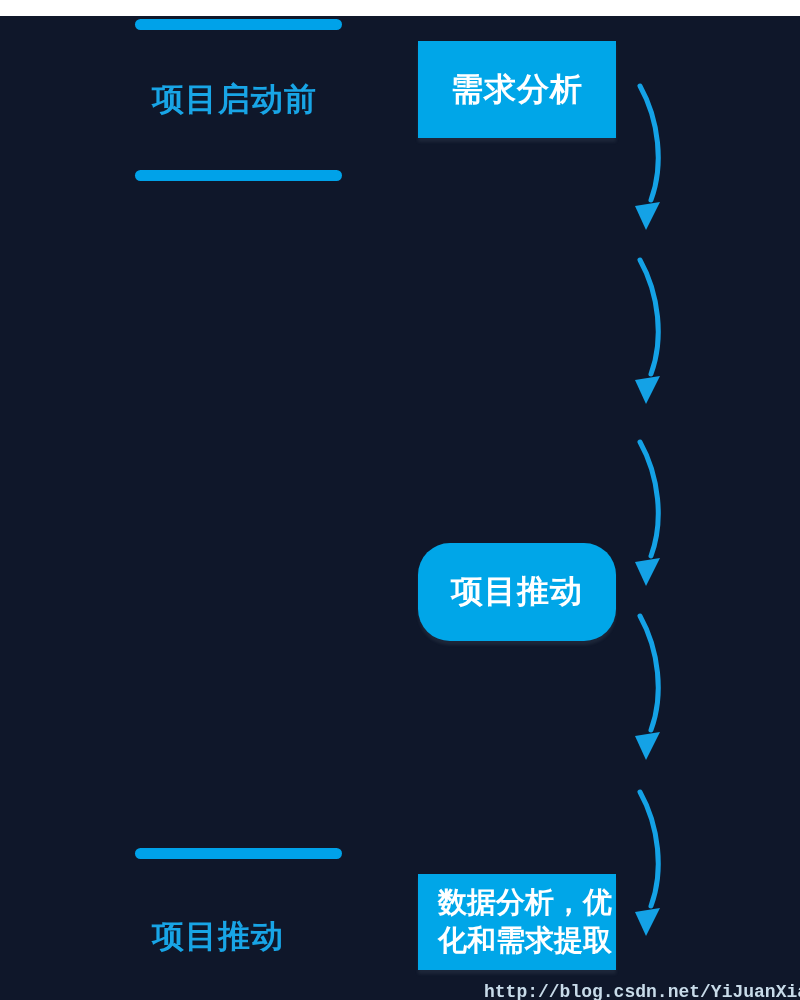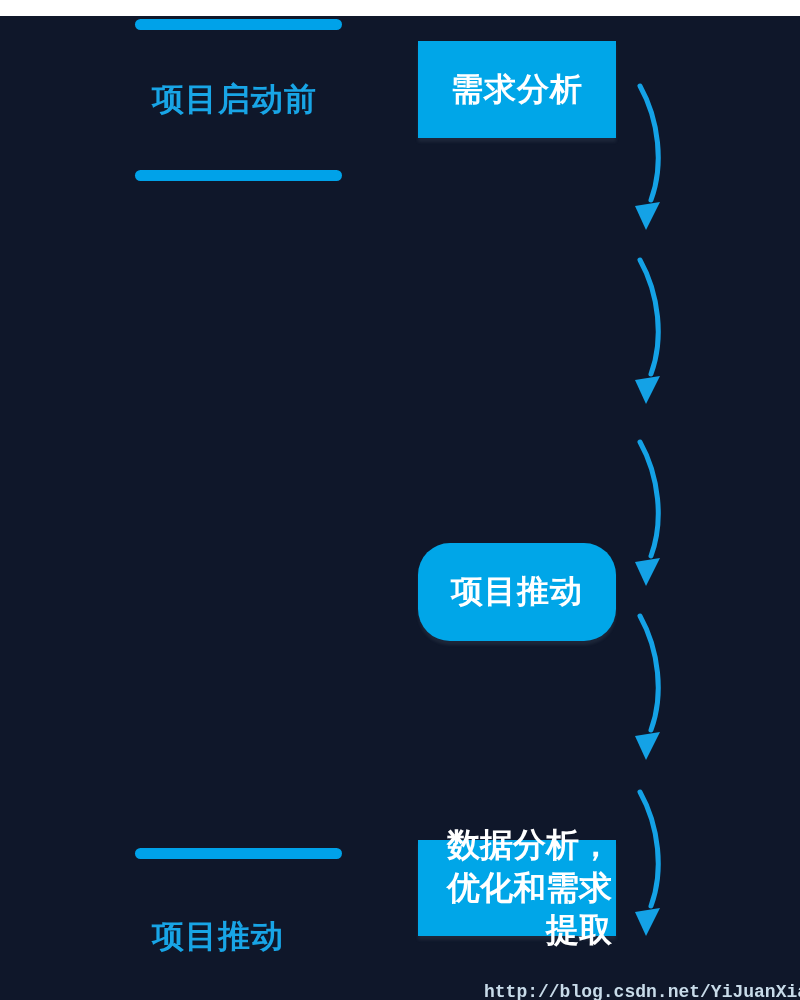--- a/index.html
+++ b/index.html
@@ -56,21 +56,21 @@
     justify-content: center;
     text-align: right;
     letter-spacing: 1px;
     box-shadow: 0 4px 3px rgba(110, 135, 150, 0.14);
   }
   .step-1 { top: 25px;  height: 97px; }
   .step-2 { top: 192px; height: 96px; }
   .step-3 { top: 363px; height: 97px; }
   .step-4 { top: 527px; height: 98px; border-radius: 32px; }
   .step-5 { top: 685px; height: 97px; }
-  .step-6 { top: 824px; height: 96px; font-size: 33px; line-height: 1.3; padding: 0 4px; letter-spacing: 0; }
+  .step-6 { top: 858px; height: 96px; font-size: 29px; line-height: 1.3; padding: 0 4px; letter-spacing: 0; }
   
   .flow-arrow {
     position: absolute;
     left: 632px;
     width: 34px;
     height: 155px;
   }
   .arrow-1 { top: 64px;  }
   .arrow-2 { top: 238px; }
   .arrow-3 { top: 420px; }

